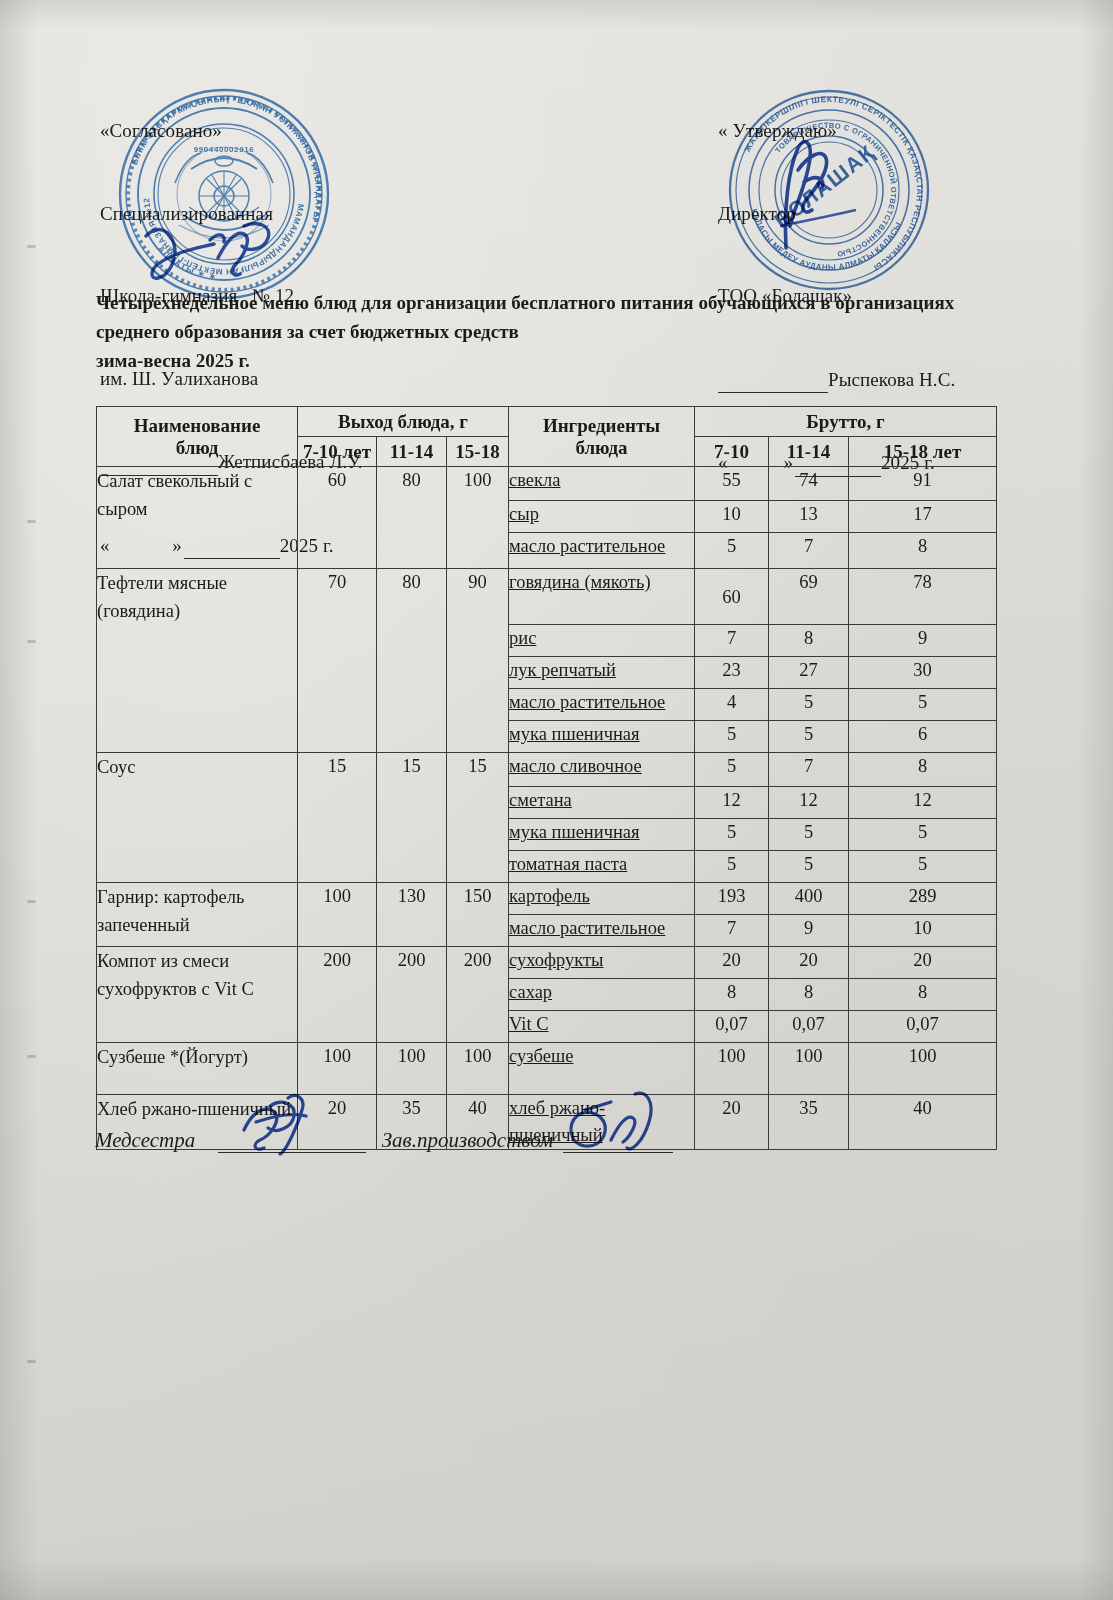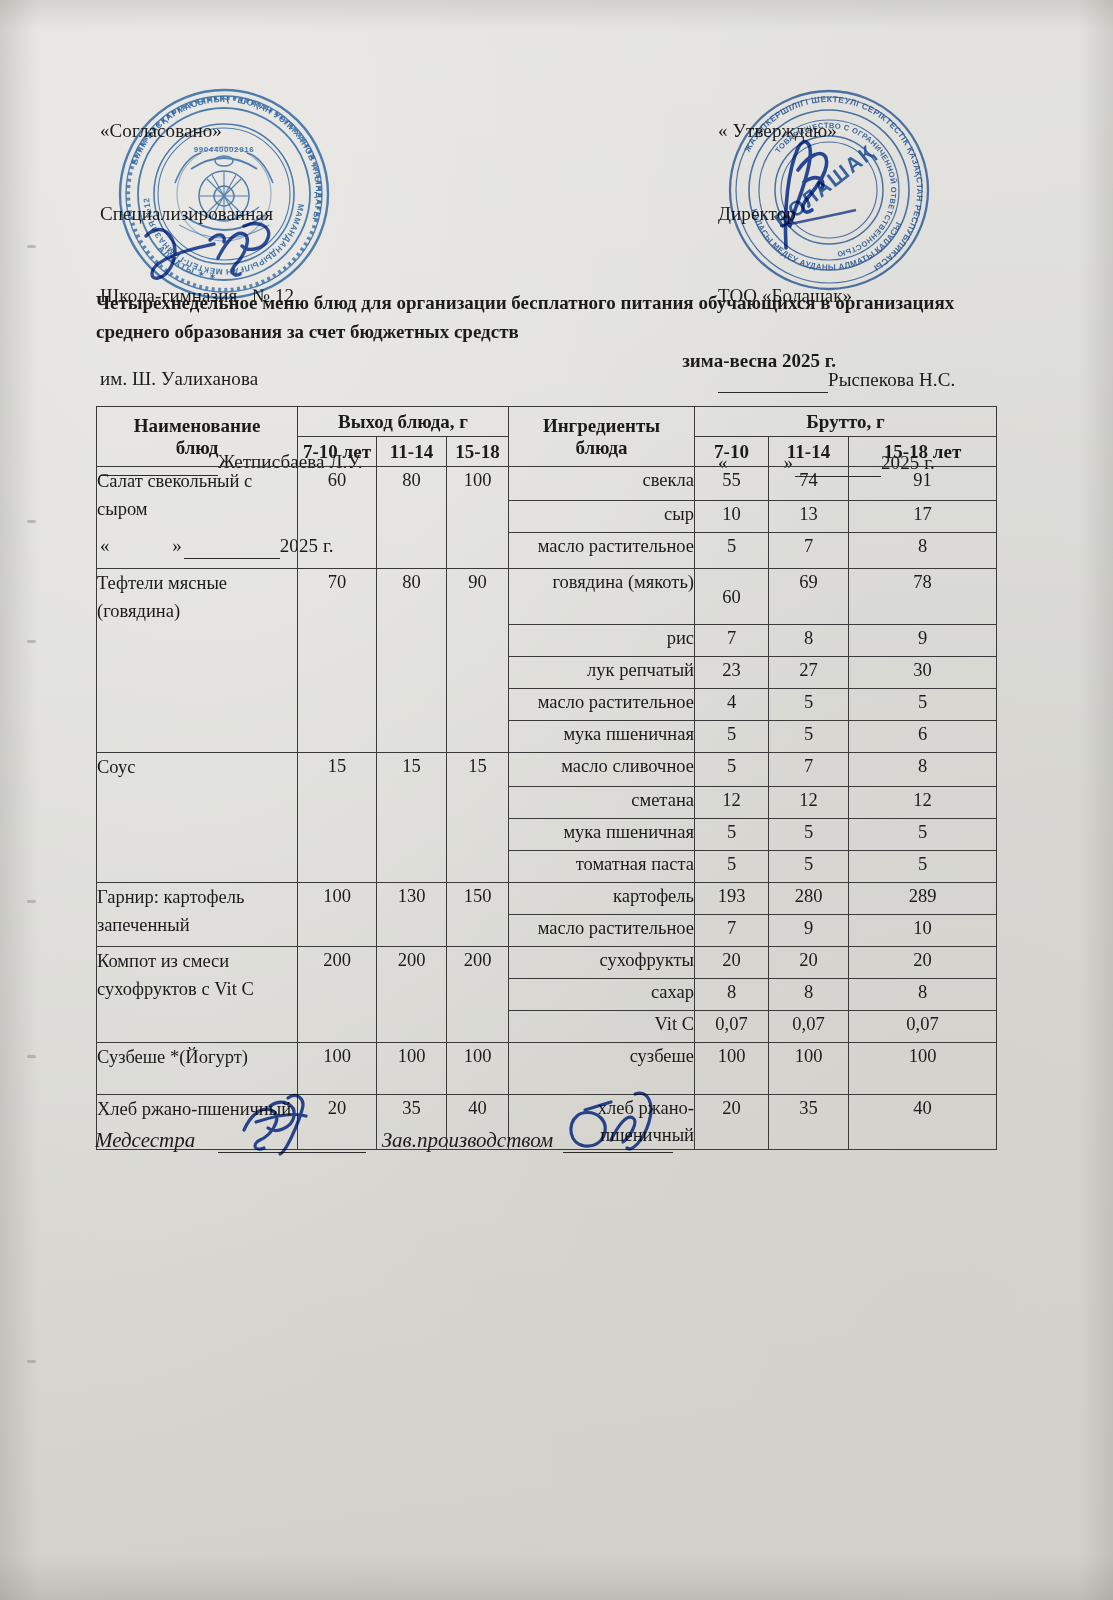--- a/index.html
+++ b/index.html
@@ -79,21 +79,21 @@
   
   #doc-title {
     position: absolute;
     left: 96px;
     top: 288px;
     width: 860px;
     font-weight: bold;
     font-size: 19px;
     line-height: 29px;
   }
-  #doc-title .l3 { display: block; text-align: right; padding-right: 120px; }
+  #doc-title .l3 { display: block; text-align: left; padding-right: 120px; }
 
   #week-label {
     position: absolute;
     left: 97px;
     top: 380px;
     font-weight: bold;
     font-size: 18.5px;
   }
 
   
@@ -124,24 +124,25 @@
     line-height: 28px;
     vertical-align: top;
   }
   .cell-num {
     text-align: center;
     vertical-align: top;
     padding-top: 3px;
     line-height: 26px;
   }
   .cell-ing {
-    text-align: right;
+    text-align: left;
     padding: 2px 3px 2px 6px;
     line-height: 27px;
     vertical-align: top;
+    text-decoration: underline;
   }
   .num-low { vertical-align: middle; padding-top: 0; }
 
   
   #footer {
     position: absolute;
     left: 95px;
     top: 1128px;
     font-style: italic;
     font-size: 21px;
@@ -416,21 +417,21 @@
         <td class="cell-num">5</td>
         <td class="cell-num">5</td>
       </tr>
       <tr style="height: 32px;">
         <td class="cell-name" rowspan="2">Гарнир:  картофель запеченный</td>
         <td class="cell-num" rowspan="2">100</td>
         <td class="cell-num" rowspan="2">130</td>
         <td class="cell-num" rowspan="2">150</td>
         <td class="cell-ing">картофель</td>
         <td class="cell-num">193</td>
-        <td class="cell-num">280</td>
+        <td class="cell-num">400</td>
         <td class="cell-num">289</td>
       </tr>
       <tr style="height: 32px;">
         <td class="cell-ing">масло растительное</td>
         <td class="cell-num">7</td>
         <td class="cell-num">9</td>
         <td class="cell-num">10</td>
       </tr>
       <tr style="height: 32px;">
         <td class="cell-name" rowspan="3">Компот из смеси сухофруктов с Vit C</td>

